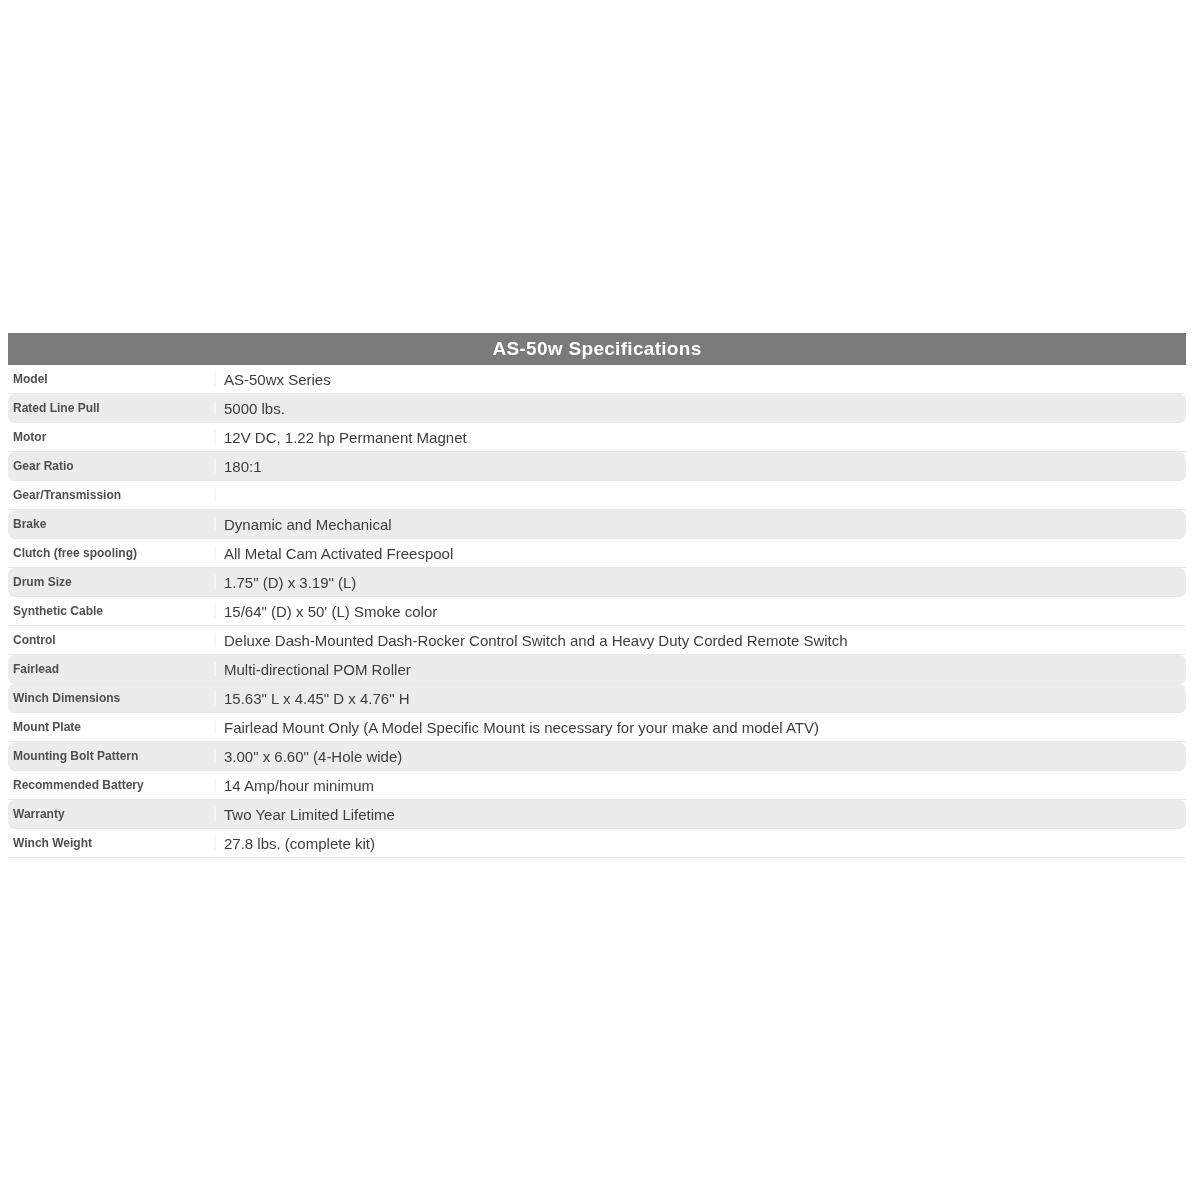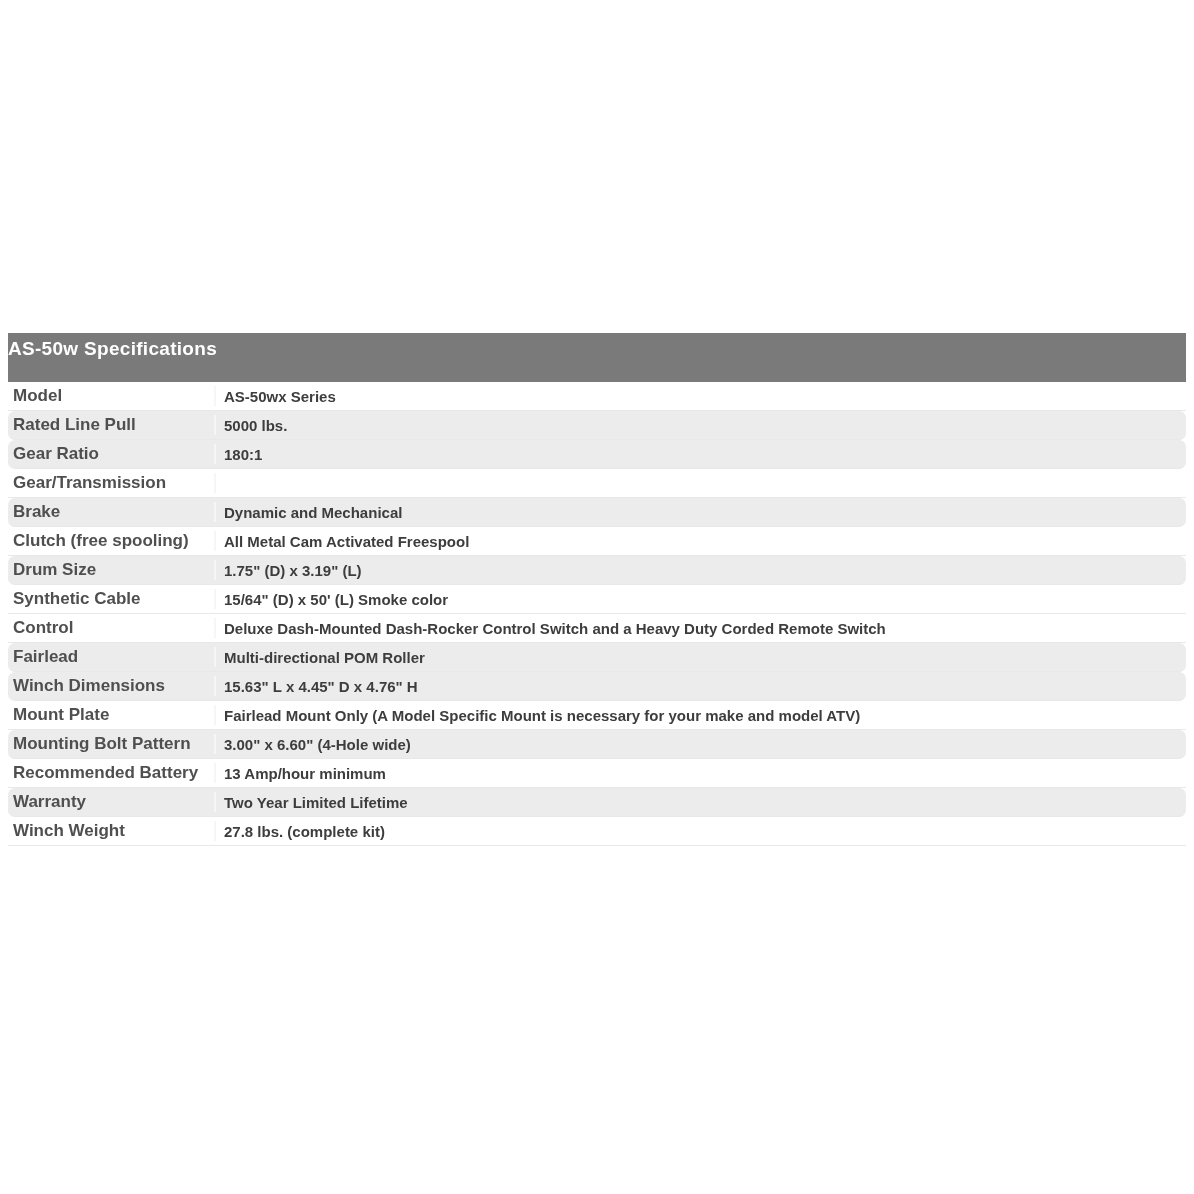--- a/index.html
+++ b/index.html
@@ -15,58 +15,58 @@
     background: #ffffff;
     overflow: hidden;
   }
   .spec-table {
     position: absolute;
     left: 8px;
     top: 333px;
     width: 1178px;
   }
   .spec-header {
-    height: 49px;
+    height: 32px;
     line-height: 32px;
     background: var(--header-bg, #7a7a7a);
     color: var(--header-text, #ffffff);
     font-size: 19px;
     font-weight: bold;
-    text-align: left;
+    text-align: center;
     letter-spacing: 0.3px;
   }
   .spec-row {
     display: flex;
     box-sizing: border-box;
     height: 29px;
     align-items: center;
     background: var(--row-bg, #ffffff);
     border-bottom: 1px solid var(--row-border, #e8e8e8);
   }
   .spec-row.striped {
     background: var(--stripe-bg, #ececec);
     border-radius: 7px;
   }
   .spec-label {
     box-sizing: border-box;
     width: 208px;
     flex: 0 0 208px;
     padding-left: 5px;
     border-right: 2px solid var(--col-divider, #f6f6f6);
-    font-size: 17px;
+    font-size: 12px;
     font-weight: bold;
     color: var(--label-text, #4f4f4f);
     white-space: nowrap;
     overflow: hidden;
   }
   .spec-value {
     flex: 1;
     padding-left: 8px;
     font-size: 15px;
-    font-weight: bold;
+    font-weight: normal;
     color: var(--value-text, #3d3d3d);
     white-space: nowrap;
     overflow: hidden;
   }
 </style>
 </head>
 <body>
 
 <div class="page">
   <div class="spec-table">
@@ -75,20 +75,24 @@
   <div class="spec-row">
     <div class="spec-label">Model</div>
     <div class="spec-value">AS-50wx Series</div>
   </div>
 
   <div class="spec-row striped">
     <div class="spec-label">Rated Line Pull</div>
     <div class="spec-value">5000 lbs.</div>
   </div>
 
+  <div class="spec-row">
+    <div class="spec-label">Motor</div>
+    <div class="spec-value">12V DC, 1.22 hp Permanent Magnet</div>
+  </div>
 
   <div class="spec-row striped">
     <div class="spec-label">Gear Ratio</div>
     <div class="spec-value">180:1</div>
   </div>
 
   <div class="spec-row">
     <div class="spec-label">Gear/Transmission</div>
   </div>
 
@@ -132,21 +136,21 @@
     <div class="spec-value">Fairlead Mount Only (A Model Specific Mount is necessary for your make and model ATV)</div>
   </div>
 
   <div class="spec-row striped">
     <div class="spec-label">Mounting Bolt Pattern</div>
     <div class="spec-value">3.00" x 6.60" (4-Hole wide)</div>
   </div>
 
   <div class="spec-row">
     <div class="spec-label">Recommended Battery</div>
-    <div class="spec-value">13 Amp/hour minimum</div>
+    <div class="spec-value">14 Amp/hour minimum</div>
   </div>
 
   <div class="spec-row striped">
     <div class="spec-label">Warranty</div>
     <div class="spec-value">Two Year Limited Lifetime</div>
   </div>
 
   <div class="spec-row">
     <div class="spec-label">Winch Weight</div>
     <div class="spec-value">27.8 lbs. (complete kit)</div>

